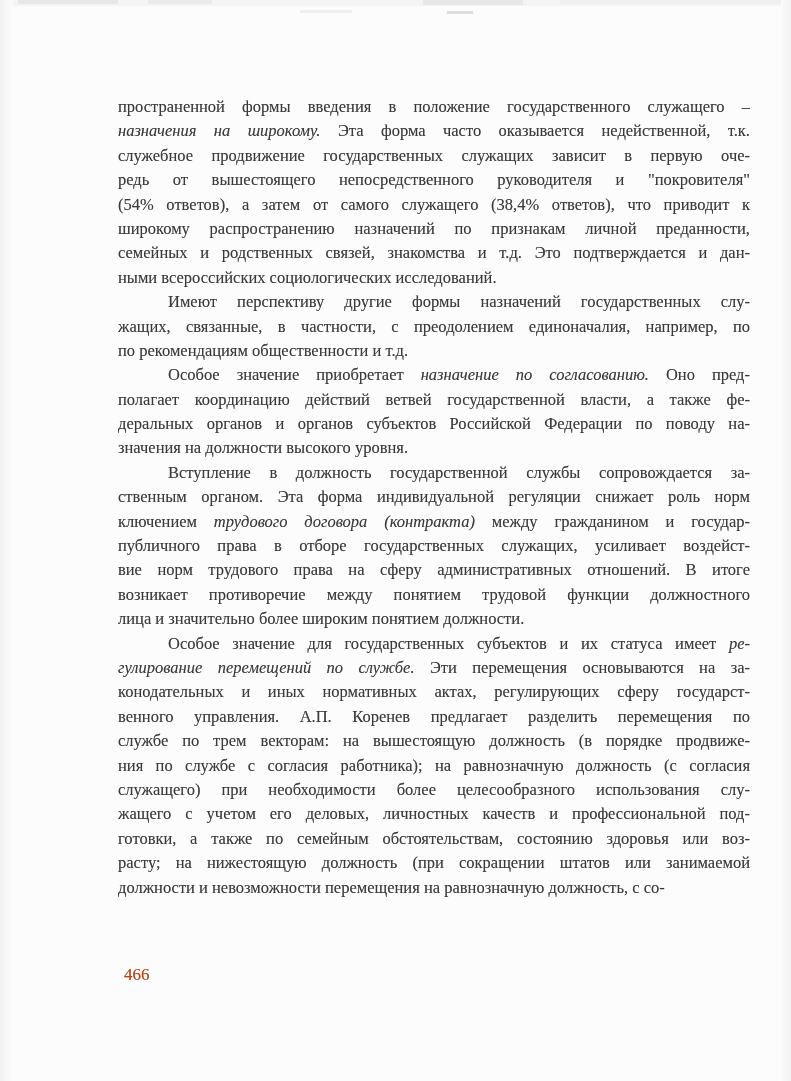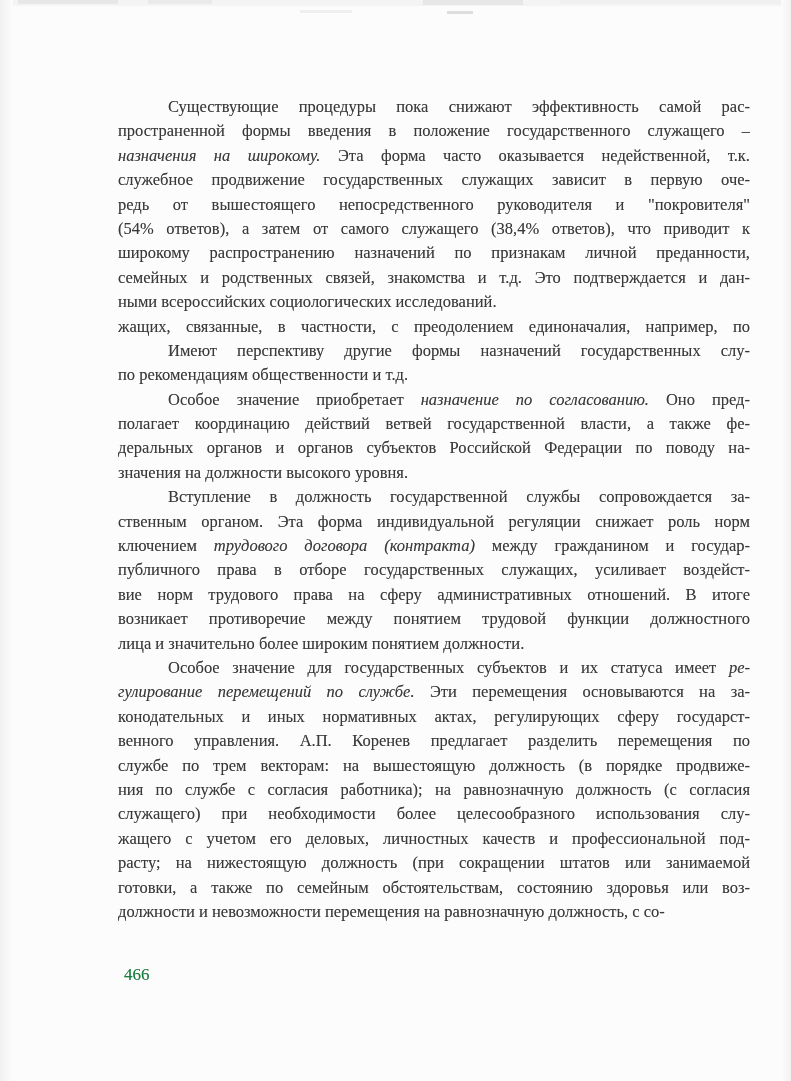--- a/index.html
+++ b/index.html
@@ -43,21 +43,21 @@
     height:24.4px;
     overflow:hidden;
     white-space:normal;
   }
   .line.indent{text-indent:50px;}
   .line.parend{text-align-last:left;}
   .it{font-style:italic;}
 
   .pagenum{
     position:absolute;left:124px;top:965px;
-    font-size:17px;color:#15803d;
+    font-size:17px;color:#c2410c;
     text-shadow:0 0 0.5px rgba(70,70,70,0.4);
   }
 </style>
 </head>
 <body>
 
 <div class="page">
   <div class="top-strip"></div>
   <div class="dash d1"></div>
   <div class="dash d2"></div>
@@ -65,33 +65,32 @@
   <div class="dash d4"></div>
   <div class="dash d5"></div>
   <div class="dash d6"></div>
   <div class="dash d7"></div>
   <div class="dash d8"></div>
   <div class="left-strip"></div>
   <div class="right-strip"></div>
 
   <div class="textblock" id="textblock">
       <div>
-        <div class="line indent"><span>Существующие процедуры пока снижают эффективность самой рас-</span></div>
         <div class="line"><span>пространенной формы введения в положение государственного служащего –</span></div>
         <div class="line"><span class="it">назначения на широкому.</span><span> Эта форма часто оказывается недейственной, т.к.</span></div>
         <div class="line"><span>служебное продвижение государственных служащих зависит в первую оче-</span></div>
         <div class="line"><span>редь от вышестоящего непосредственного руководителя и "покровителя"</span></div>
         <div class="line"><span>(54% ответов), а затем от самого служащего (38,4% ответов), что приводит к</span></div>
         <div class="line"><span>широкому распространению назначений по признакам личной преданности,</span></div>
         <div class="line"><span>семейных и родственных связей, знакомства и т.д. Это подтверждается и дан-</span></div>
         <div class="line parend"><span>ными всероссийских социологических исследований.</span></div>
       </div>
       <div>
+        <div class="line indent"><span>Имеют перспективу другие формы назначений государственных слу-</span></div>
         <div class="line"><span>жащих, связанные, в частности, с преодолением единоначалия, например, по</span></div>
-        <div class="line indent"><span>Имеют перспективу другие формы назначений государственных слу-</span></div>
         <div class="line parend"><span>по рекомендациям общественности и т.д.</span></div>
       </div>
       <div>
         <div class="line indent"><span>Особое значение приобретает </span><span class="it">назначение по согласованию.</span><span> Оно пред-</span></div>
         <div class="line"><span>полагает координацию действий ветвей государственной власти, а также фе-</span></div>
         <div class="line"><span>деральных органов и органов субъектов Российской Федерации по поводу на-</span></div>
         <div class="line parend"><span>значения на должности высокого уровня.</span></div>
       </div>
       <div>
         <div class="line indent"><span>Вступление в должность государственной службы сопровождается за-</span></div>
@@ -104,20 +103,20 @@
       </div>
       <div>
         <div class="line indent"><span>Особое значение для государственных субъектов и их статуса имеет </span><span class="it">ре-</span></div>
         <div class="line"><span class="it">гулирование перемещений по службе.</span><span> Эти перемещения основываются на за-</span></div>
         <div class="line"><span>конодательных и иных нормативных актах, регулирующих сферу государст-</span></div>
         <div class="line"><span>венного управления. А.П. Коренев предлагает разделить перемещения по</span></div>
         <div class="line"><span>службе по трем векторам: на вышестоящую должность (в порядке продвиже-</span></div>
         <div class="line"><span>ния по службе с согласия работника); на равнозначную должность (с согласия</span></div>
         <div class="line"><span>служащего) при необходимости более целесообразного использования слу-</span></div>
         <div class="line"><span>жащего с учетом его деловых, личностных качеств и профессиональной под-</span></div>
+        <div class="line"><span>готовки, а также по семейным обстоятельствам, состоянию здоровья или воз-</span></div>
         <div class="line"><span>расту; на нижестоящую должность (при сокращении штатов или занимаемой</span></div>
-        <div class="line"><span>готовки, а также по семейным обстоятельствам, состоянию здоровья или воз-</span></div>
         <div class="line parend"><span>должности и невозможности перемещения на равнозначную должность, с со-</span></div>
       </div>
     </div>
 
   <div class="pagenum">466</div>
 </div>
 
 </body></html>

